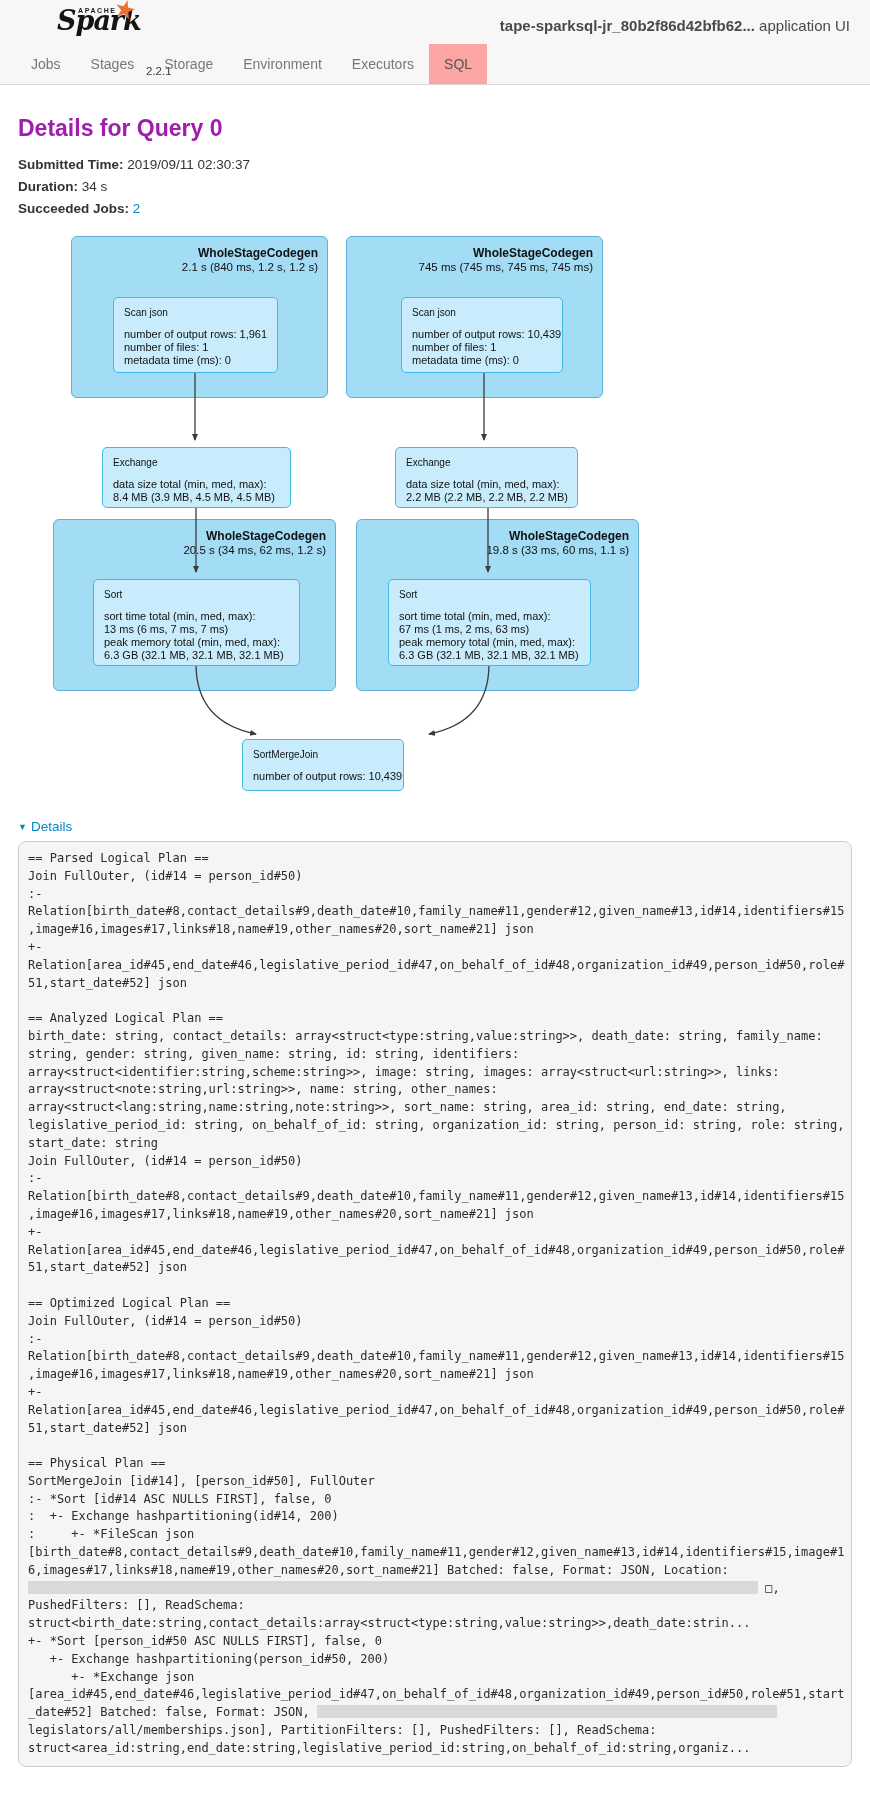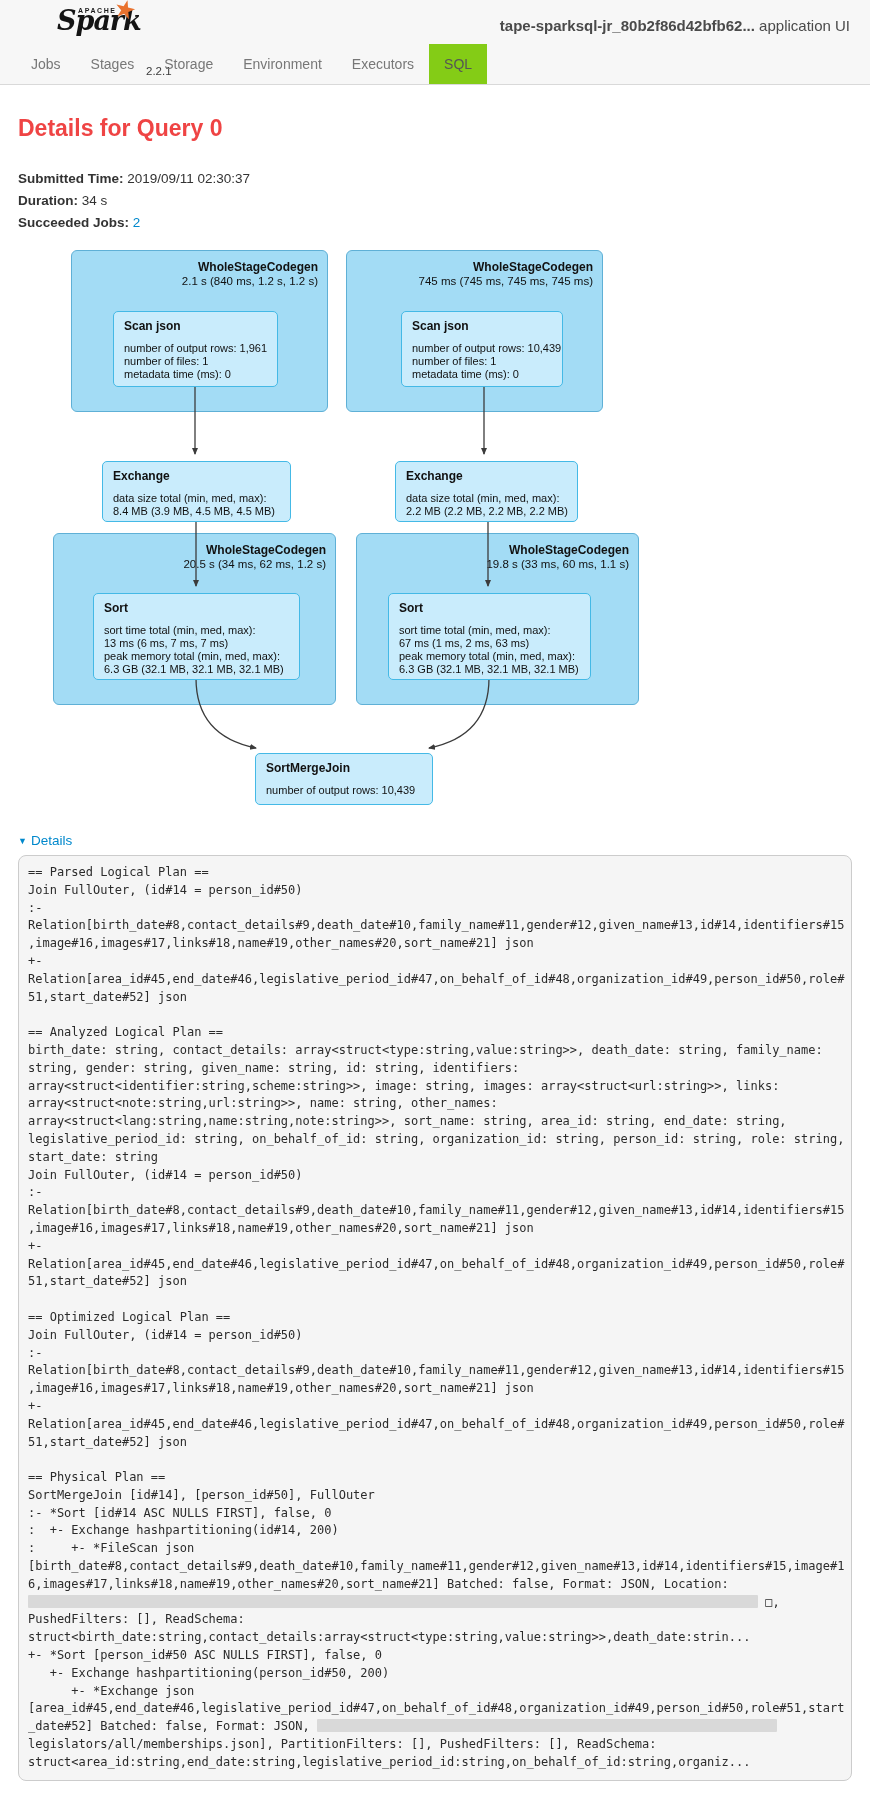--- a/index.html
+++ b/index.html
@@ -9,37 +9,37 @@
   .topbar{position:relative;height:84px;background:#f7f7f7;border-bottom:1px solid #d9d9d9;}
   .logo{position:absolute;left:54px;top:4px;width:150px;height:42px;cursor:pointer;}
   .logo .apache{position:absolute;top:3px;left:24px;font-size:7px;font-weight:bold;letter-spacing:1.6px;color:#1a1a1a;}
   .logo .spark-word{position:absolute;top:1px;left:3px;font-family:"DejaVu Serif",serif;font-style:italic;font-weight:bold;font-size:27px;color:#141414;letter-spacing:-1px;}
   .logo .star{position:absolute;top:-9px;left:60px;font-size:25px;color:#e9722e;transform:rotate(14deg);}
   .logo .version{position:absolute;left:92px;top:25px;font-size:11.5px;color:#3c3c3c;margin-top:36px;}
   .app-title{position:absolute;right:20px;top:17px;font-size:15px;color:#4a4a4a;}
   .app-title .app-id{font-weight:bold;}
   .tabs{position:absolute;left:16px;bottom:0;margin:0;padding:0;list-style:none;}
   .tabs li{float:left;height:40px;line-height:40px;padding:0 15px;font-size:14px;color:#777;cursor:pointer;}
-  .tabs li.active{background:#84cc16;color:#555;}
+  .tabs li.active{background:#fca5a5;color:#555;}
 
   
   .container{padding:0 18px;}
-  h2.page-title{margin:30px 0 26px 0;font-size:23px;font-weight:bold;color:#ef4444;}
+  h2.page-title{margin:30px 0 12px 0;font-size:23px;font-weight:bold;color:#a21caf;}
   .meta{font-size:13.5px;line-height:22px;color:#333;}
   .meta b{font-weight:bold;}
   a.lnk{color:#0088cc;text-decoration:none;cursor:pointer;}
 
   
   .dag{position:relative;height:580px;margin-top:4px;}
   .cluster{position:absolute;background:#a3dcf5;border:1px solid #5fb0d6;border-radius:6px;box-sizing:border-box;}
   .cluster .ctitle{position:absolute;right:9px;top:9px;text-align:right;color:#111;}
   .cluster .ct1{font-size:12px;font-weight:bold;line-height:14px;text-align:right;}
   .cluster .ct2{font-size:11.5px;line-height:14px;}
   .node{position:absolute;background:#c9ecfc;border:1px solid #44b9e6;border-radius:5px;box-sizing:border-box;padding:8px 0 0 10px;color:#111;}
-  .node .nd-title{font-size:12px;font-weight:bold;margin-bottom:9px;line-height:13px;}
+  .node .nd-title{font-size:10px;font-weight:normal;margin-bottom:9px;line-height:13px;}
   .node .nd-line{font-size:11px;line-height:13px;white-space:nowrap;}
   svg.edges{position:absolute;left:0;top:0;pointer-events:none;}
 
   
   .details-toggle{margin:15px 0 7px 0;font-size:13.5px;color:#0088cc;cursor:pointer;}
   .details-toggle .tri{font-size:9px;vertical-align:1px;margin-right:4px;}
   .plan-box{background:#f5f5f5;border:1px solid #ccc;border-radius:8px;padding:8px 4px 8px 9px;
             font-family:"DejaVu Sans Mono",monospace;font-size:12px;line-height:17.8px;color:#2b2b2b;
             overflow:hidden;box-sizing:border-box;}
   .plan-line{white-space:pre;height:17.8px;}
@@ -147,21 +147,21 @@
       <div class="nd-line">peak memory total (min, med, max):</div>
       <div class="nd-line">6.3 GB (32.1 MB, 32.1 MB, 32.1 MB)</div>
     </div>
     <div class="node" style="left:370px;top:355px;width:203px;height:87px;">
       <div class="nd-title">Sort</div>
       <div class="nd-line">sort time total (min, med, max):</div>
       <div class="nd-line">67 ms (1 ms, 2 ms, 63 ms)</div>
       <div class="nd-line">peak memory total (min, med, max):</div>
       <div class="nd-line">6.3 GB (32.1 MB, 32.1 MB, 32.1 MB)</div>
     </div>
-    <div class="node" style="left:237px;top:515px;width:178px;height:52px;">
+    <div class="node" style="left:224px;top:515px;width:162px;height:52px;">
       <div class="nd-title">SortMergeJoin</div>
       <div class="nd-line">number of output rows: 10,439</div>
     </div>
   </div>
 
   <div class="details-toggle">
     <span class="tri">▼</span><span>Details</span>
   </div>
   <div class="plan-box">
       <div class="plan-line">== Parsed Logical Plan ==</div>

